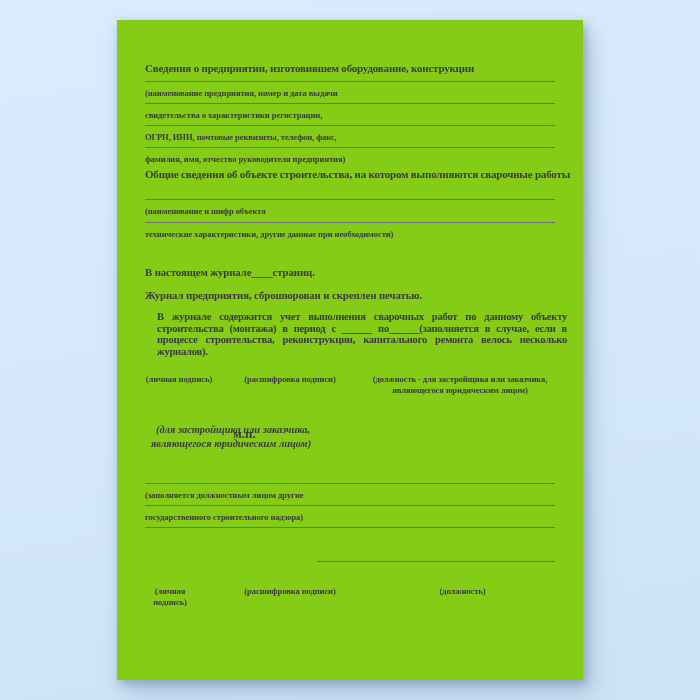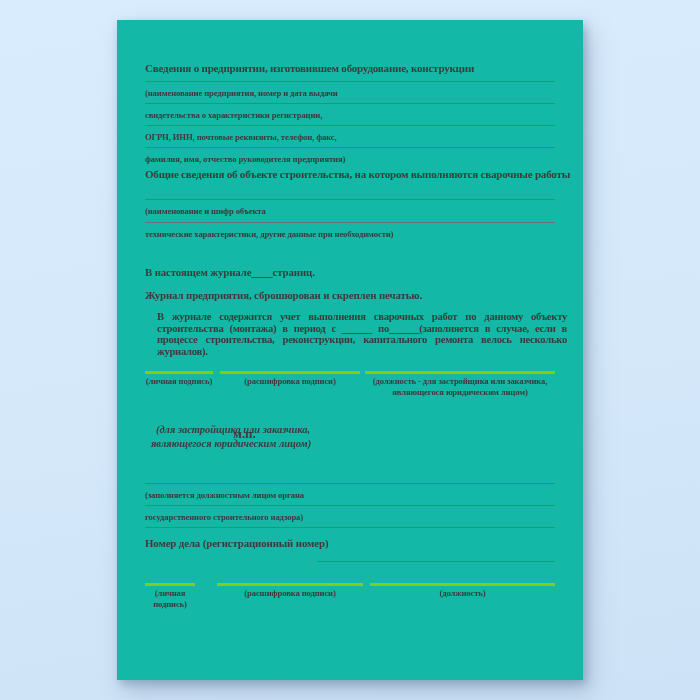--- a/index.html
+++ b/index.html
@@ -3,21 +3,21 @@
 <meta charset="utf-8">
 <style>
   html,body{margin:0;padding:0;}
   body{
     width:700px;height:700px;overflow:hidden;
     background:linear-gradient(170deg,#d9ecfd 0%,#d4e8fa 55%,#cde2f6 100%);
     font-family:"Liberation Serif","DejaVu Serif",serif;
   }
   .paper{
     position:absolute;left:117px;top:20px;width:466px;height:660px;
-    background:#14b8a6;
+    background:#84cc16;
     box-shadow:3px 4px 9px rgba(110,136,165,.55), 8px 12px 22px rgba(110,136,165,.35);
   }
   .abs{position:absolute;}
   .h-title{
     left:28px;width:412px;font-size:11px;font-weight:700;color:#3b3b3b;
     letter-spacing:-0.2px;white-space:nowrap;
   }
   .txt{
     left:28px;width:412px;font-size:10.8px;font-weight:700;color:#3b3b3b;
     letter-spacing:-0.1px;white-space:nowrap;
@@ -26,21 +26,21 @@
     left:40px;width:410px;font-size:10.6px;font-weight:700;color:#3b3b3b;
     letter-spacing:-0.25px;line-height:11.6px;text-align:justify;white-space:normal;
   }
   .ruled-group{left:28px;width:410px;}
   .ruled-row{border-top:1px solid #6f6f72;height:21px;text-align:left;}
   .cap{
     display:inline-block;padding-top:2px;font-size:8.6px;font-weight:700;
     color:#3b3b3b;line-height:10.2px;letter-spacing:-0.1px;
   }
   .sig-col{
-    position:absolute;border-top:3px solid #84cc16;text-align:center;
+    position:absolute;border-top:1px solid #84cc16;text-align:center;
     font-size:8.6px;font-weight:700;color:#3b3b3b;line-height:10.8px;
     padding-top:2px;letter-spacing:-0.1px;
   }
   .stamp{left:116px;font-size:13px;font-weight:700;color:#3b3b3b;margin-top:24px;}
   .note{
     left:34px;font-size:10.4px;font-weight:700;font-style:italic;color:#3b3b3b;
     line-height:14px;white-space:nowrap;
   }
   .note .indent{padding-left:5px;}
   .half-line{left:200px;width:238px;border-top:1px solid #6f6f72;height:0;}
@@ -91,29 +91,28 @@
   <div class="abs stamp" style="top:382px">м.п.</div>
 
   <div class="abs note" style="top:403px">
     <div class="indent">(для застройщика или заказчика,</div>
     <div>являющегося юридическим лицом)</div>
   </div>
 
 
   <div class="abs ruled-group" style="top:463px">
     <div class="ruled-row">
-      <span class="cap">(заполняется должностным лицом органа</span>
+      <span class="cap">(заполняется должностным лицом другие</span>
     </div>
     <div class="ruled-row">
       <span class="cap">государственного строительного надзора)</span>
     </div>
     <div class="ruled-row"></div>
   </div>
 
-  <div class="abs txt" style="top:517px">Номер дела (регистрационный номер)</div>
 
   <div class="abs half-line" style="top:541px"></div>
 
   <div class="sig-col" style="left:28px;top:563px;width:50px">(личная подпись)</div>
   <div class="sig-col" style="left:100px;top:563px;width:146px">(расшифровка подписи)</div>
   <div class="sig-col" style="left:253px;top:563px;width:185px">(должность)</div>
 
 </div>
 
 </body></html>

